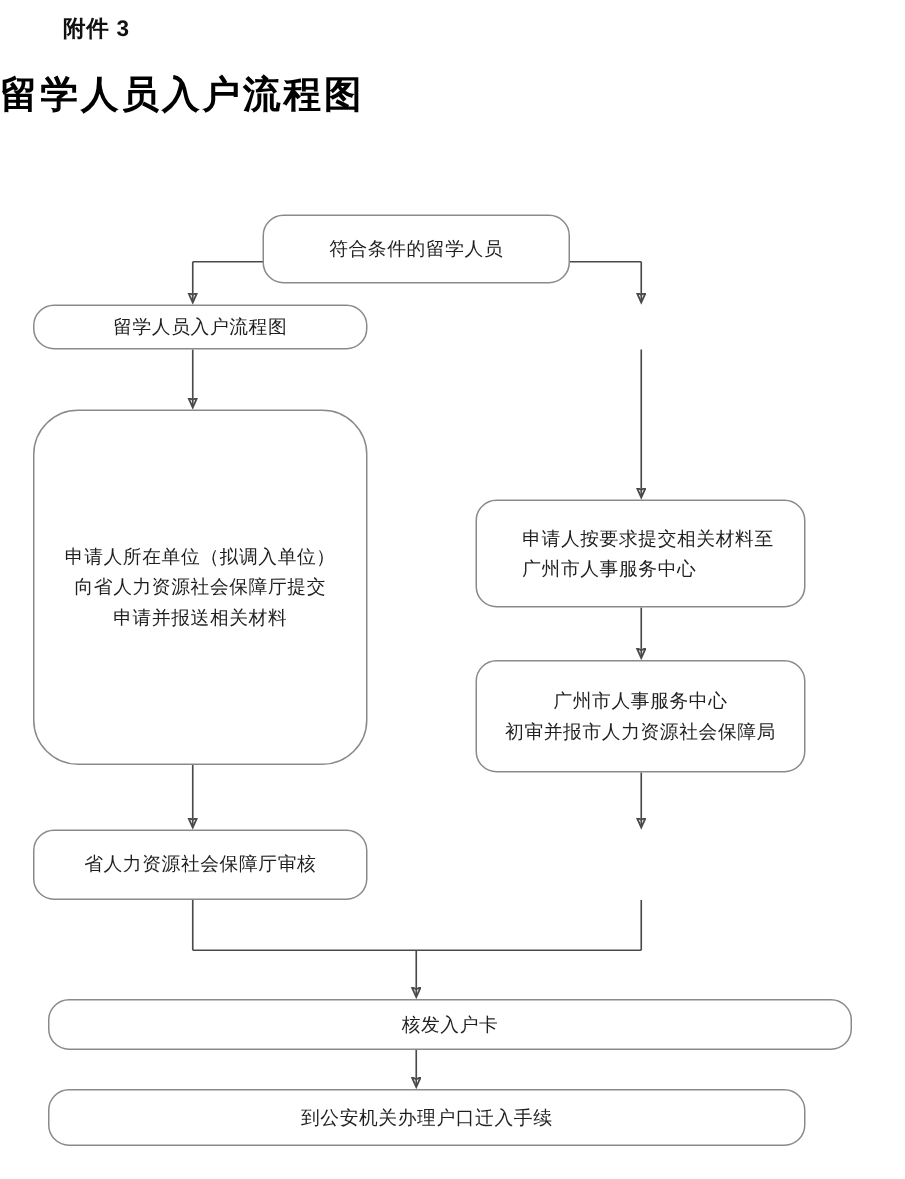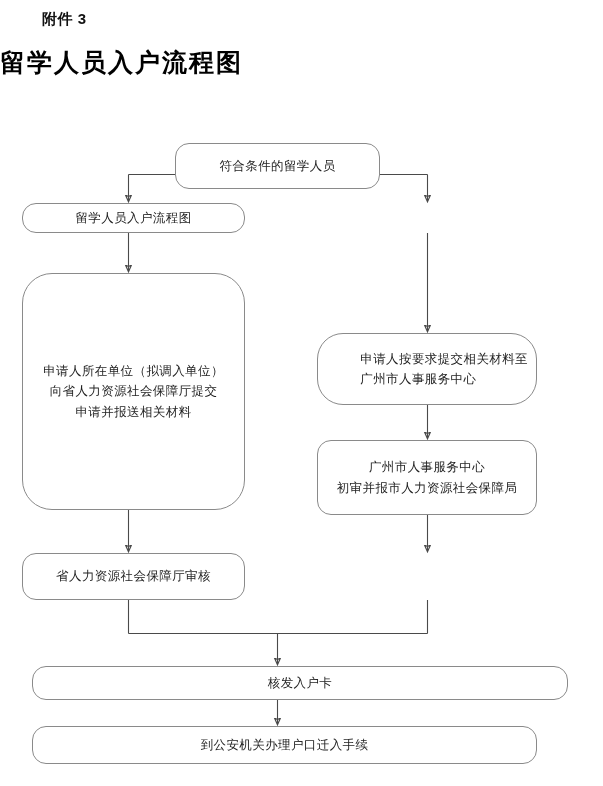--- a/index.html
+++ b/index.html
@@ -56,23 +56,22 @@
     line-height: 1.62;
     color: #1f1f1f;
     letter-spacing: 0.4px;
     padding: 2px 8px;
   }
   .node .txt {
     white-space: pre-line;
     text-align: center;
   }
   .node.align-left {
-    justify-content: flex-end;
+    justify-content: center;
     padding-left: 18px;
-    border-radius: 26px;
   }
   .node.align-left .txt {
     text-align: left;
   }
   .node.big {
     border-radius: 30px;
   }
   svg.edges {
     position: absolute;
     left: 0;

